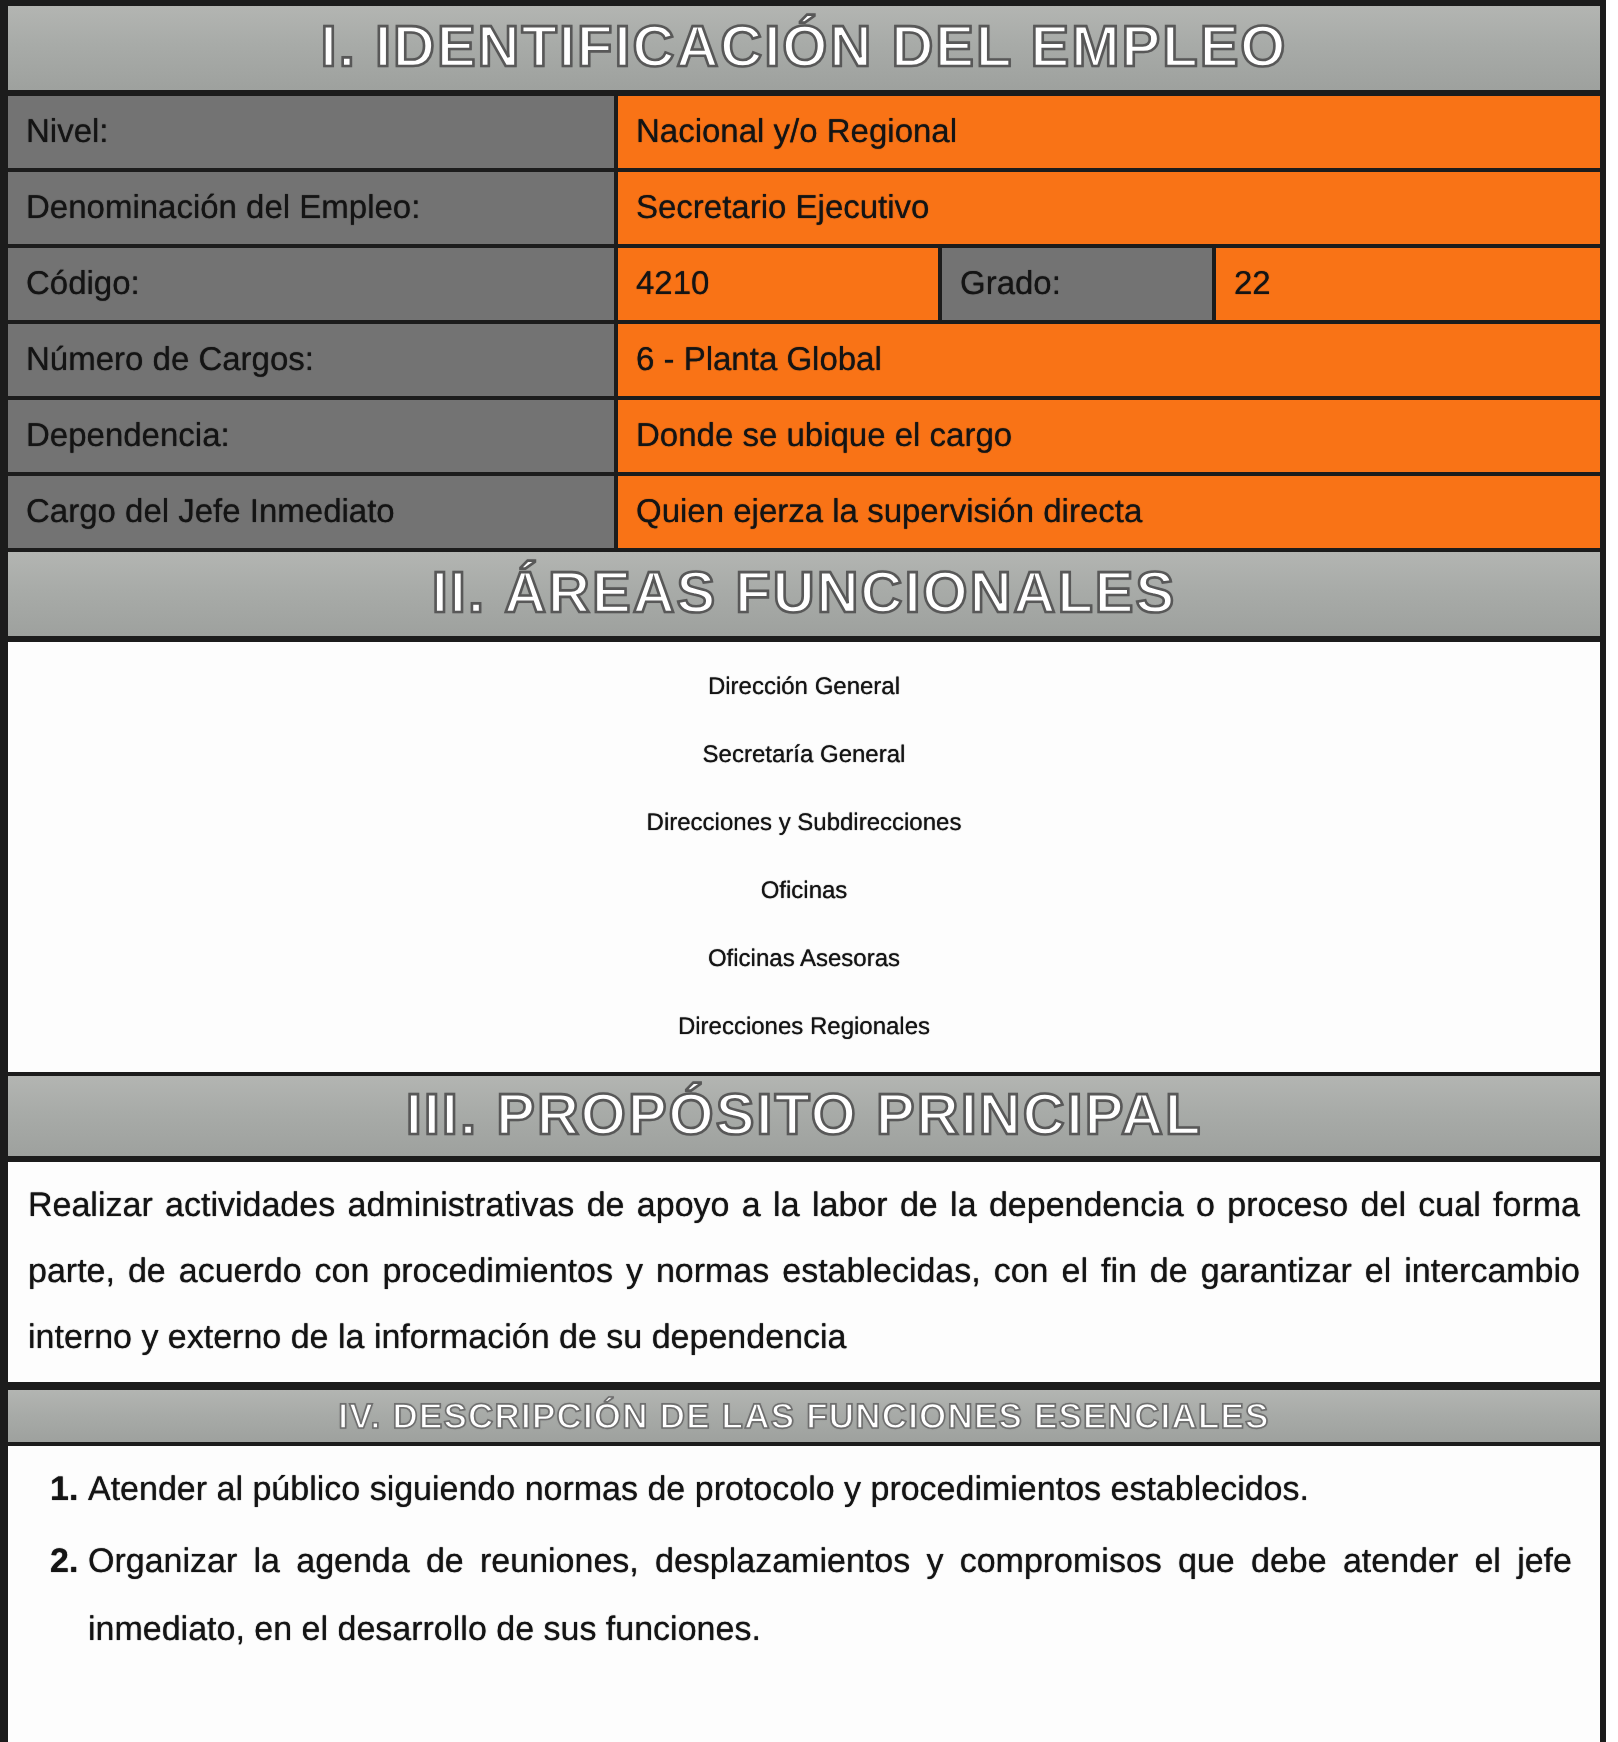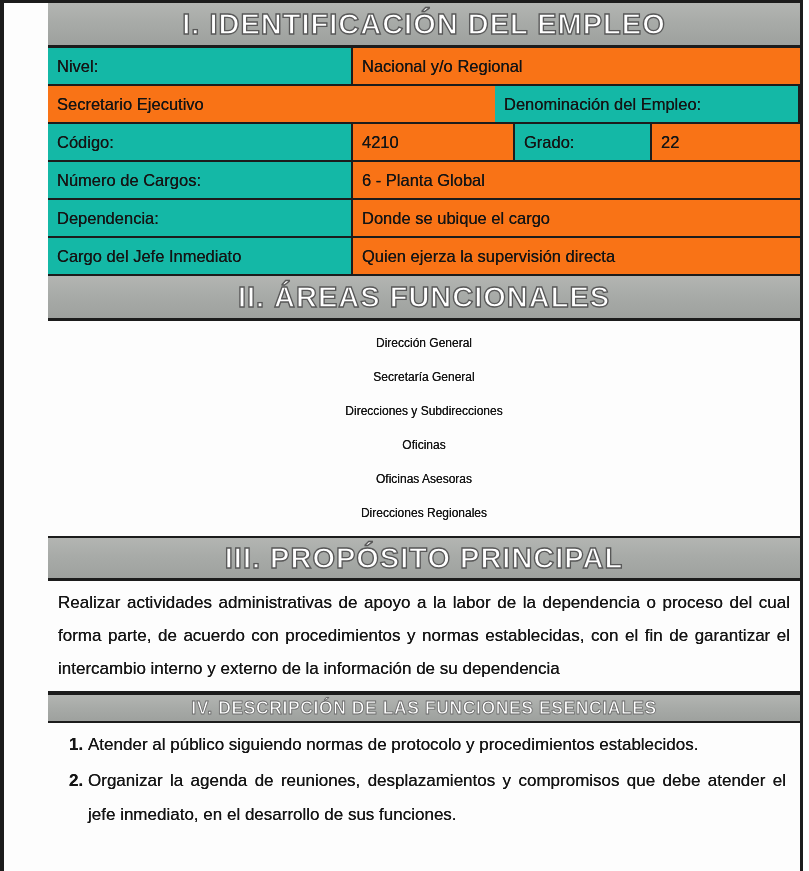--- a/index.html
+++ b/index.html
@@ -15,21 +15,20 @@
     color: #141414;
   }
   .doc {
     box-sizing: border-box;
     width: 803px;
     height: 871px;
     border-top: 3px solid #1c1c1c;
     border-left: 4px solid #1c1c1c;
     border-right: 3px solid #1c1c1c;
     background: #fdfdfd;
-    padding-left: 44px;
   }
   
   .band {
     box-sizing: border-box;
     width: 100%;
     height: 45px;
     background: linear-gradient(180deg, #b3b5b2 0%, #a8aba8 45%, #9ea19e 100%);
     border-bottom: 3px solid #1c1c1c;
     display: flex;
     align-items: center;
@@ -70,21 +69,21 @@
     box-sizing: border-box;
     display: flex;
     align-items: center;
     padding-left: 9px;
     height: 100%;
     background: #f97316;
   }
   .cell.label {
     width: 305px;
     flex: 0 0 305px;
-    background: #14b8a6;
+    background: #737373;
     border-right: 2px solid #1c1c1c;
   }
   .cell.value { flex: 1 1 auto; }
   .cell.value.narrow {
     flex: 0 0 162px;
     width: 162px;
     border-right: 2px solid #1c1c1c;
   }
   .cell.label.second {
     width: 137px;
@@ -149,22 +148,22 @@
   </div>
 
   <div class="id-table">
 
     <div class="id-row">
       <div class="cell label">Nivel:</div>
       <div class="cell value">Nacional y/o Regional</div>
     </div>
 
     <div class="id-row">
+      <div class="cell label">Denominación del Empleo:</div>
       <div class="cell value">Secretario Ejecutivo</div>
-      <div class="cell label">Denominación del Empleo:</div>
     </div>
 
     <div class="id-row">
       <div class="cell label">Código:</div>
       <div class="cell value narrow">4210</div>
       <div class="cell label second" style="border-right: 2px solid #1c1c1c;">Grado:</div>
       <div class="cell value">22</div>
     </div>
 
     <div class="id-row">

